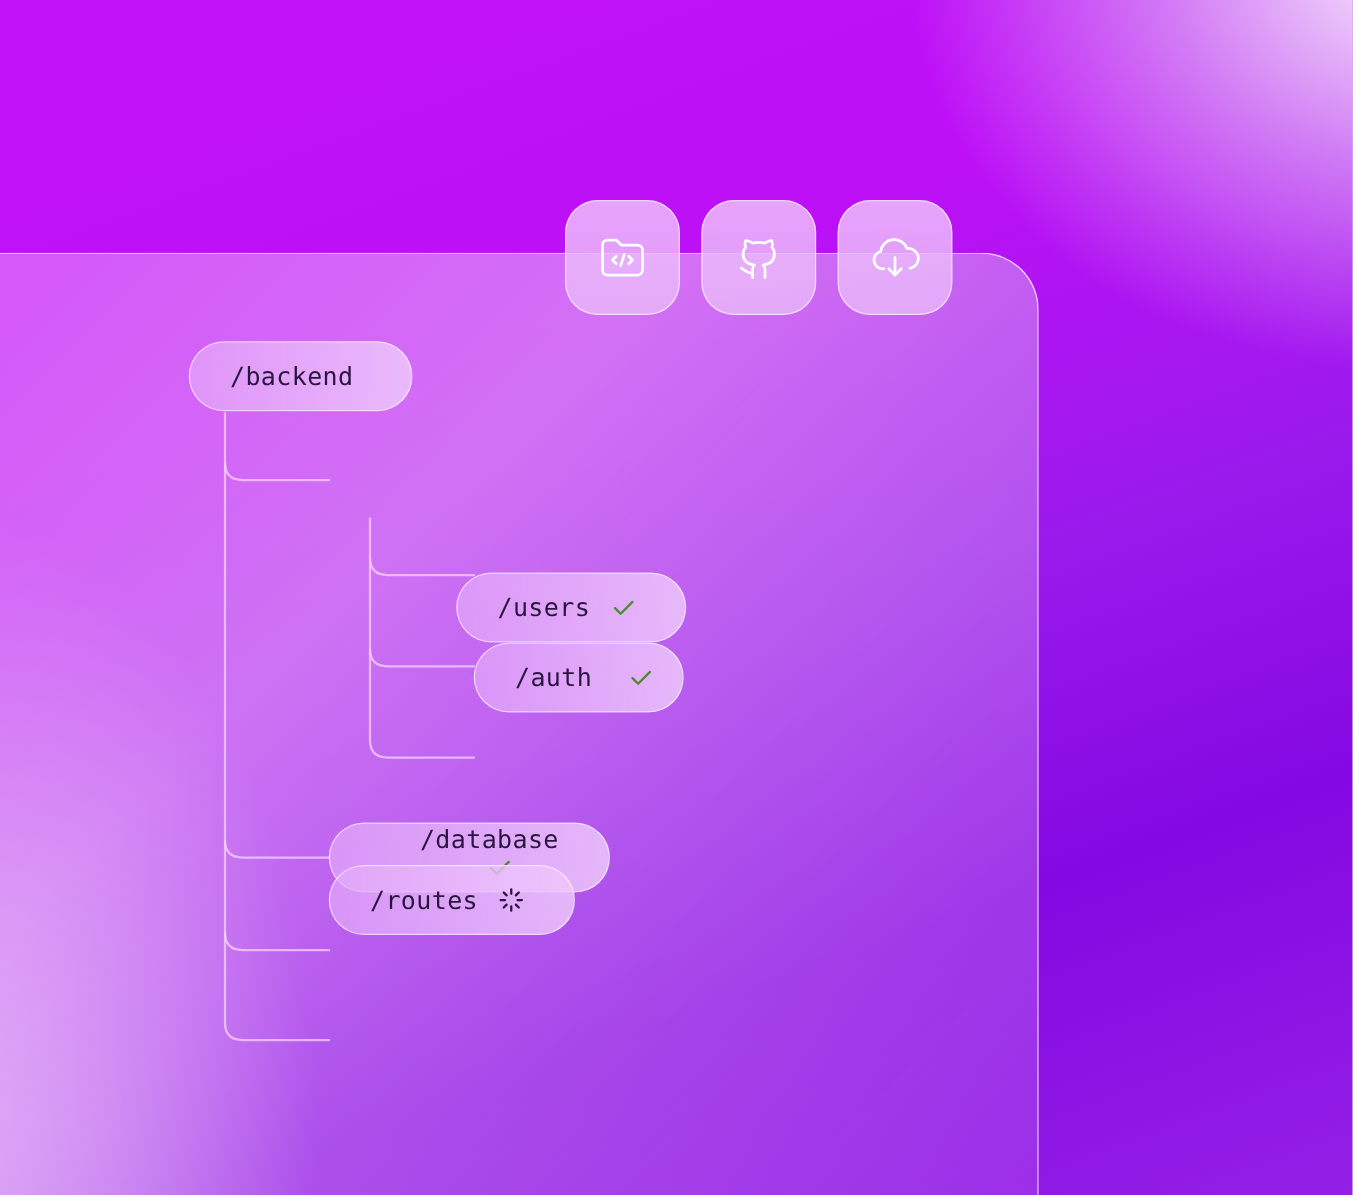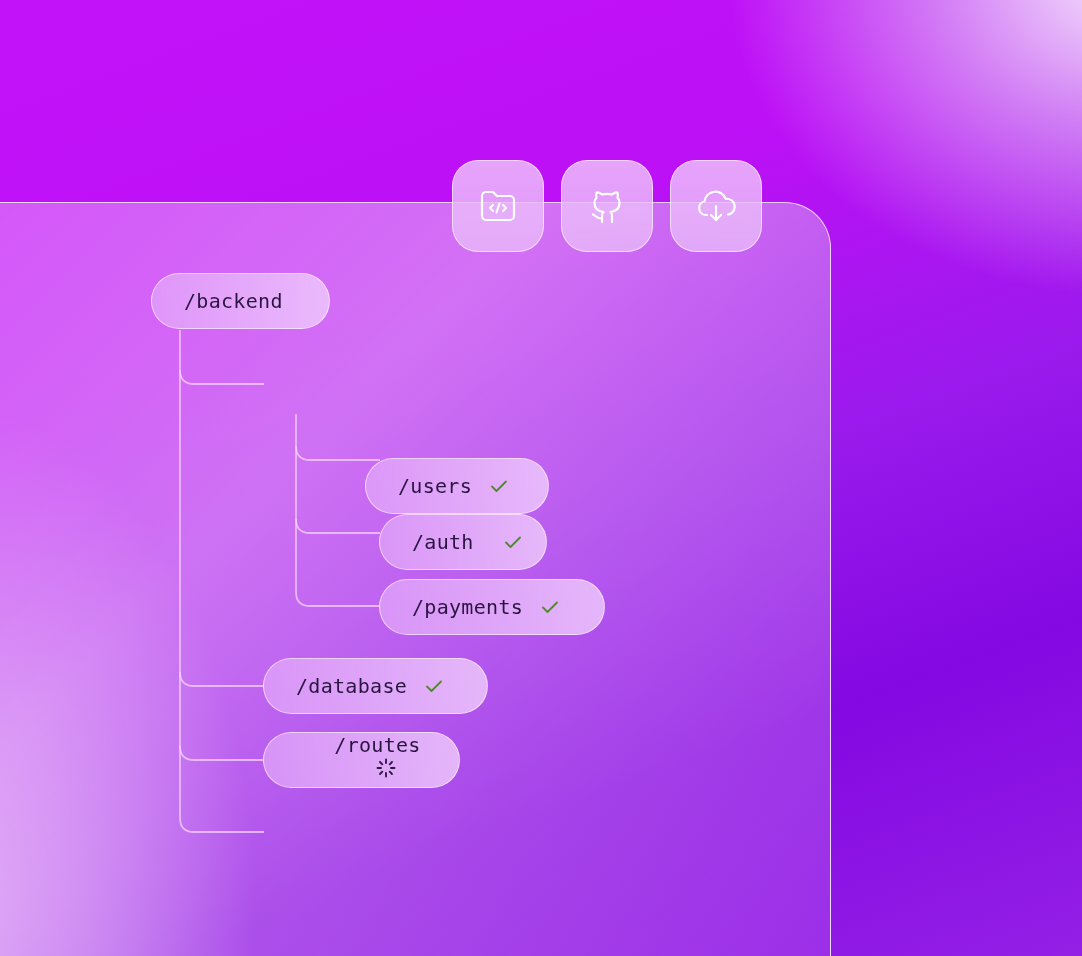--- a/index.html
+++ b/index.html
@@ -105,39 +105,31 @@
 
   <div class="pill" style="left:379px; top:514px; width:168px;gap:12px;">
     <span class="label">/auth</span>
     <span class="status">
       <svg viewBox="0 0 22 22" style="stroke:#4f8a2a; stroke-width:1.8;">
           <path d="M4 11.5 l4.5 4.5 L18 6.5"></path>
         </svg>
     </span>
   </div>
 
-  <div class="pill" style="left:379px; top:579px; width:226px;">
-    <span class="label">/payments</span>
-    <span class="status">
-      <svg viewBox="0 0 22 22" style="stroke:#4f8a2a; stroke-width:1.8;">
-          <path d="M4 11.5 l4.5 4.5 L18 6.5"></path>
-        </svg>
-    </span>
-  </div>
 
-  <div class="pill" style="left:263px; top:658px; width:225px;">
+  <div class="pill" style="left:263px; top:658px; width:225px;flex-direction:column;">
     <span class="label">/database</span>
     <span class="status">
       <svg viewBox="0 0 22 22" style="stroke:#4f8a2a; stroke-width:1.8;">
           <path d="M4 11.5 l4.5 4.5 L18 6.5"></path>
         </svg>
     </span>
   </div>
 
-  <div class="pill" style="left:263px; top:732px; width:197px;flex-direction:column;">
+  <div class="pill" style="left:263px; top:692px; width:197px;">
     <span class="label">/routes</span>
     <span class="status">
       <svg viewBox="0 0 22 22" style="stroke:#2a1540; stroke-width:1.8;">
         <path d="M11 2.5 v3.5"></path>
           <path d="M11 16 v3.5"></path>
         <path d="M2.5 11 h3.5"></path>
           <path d="M16 11 h3.5"></path>
         <path d="M5 5 l2.3 2.3"></path>
           <path d="M14.7 14.7 l2.3 2.3"></path>
         <path d="M17 5 l-2.3 2.3"></path>

